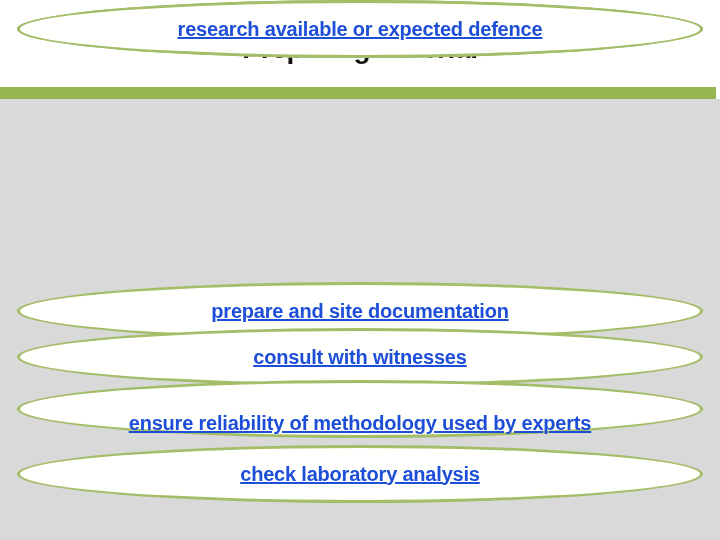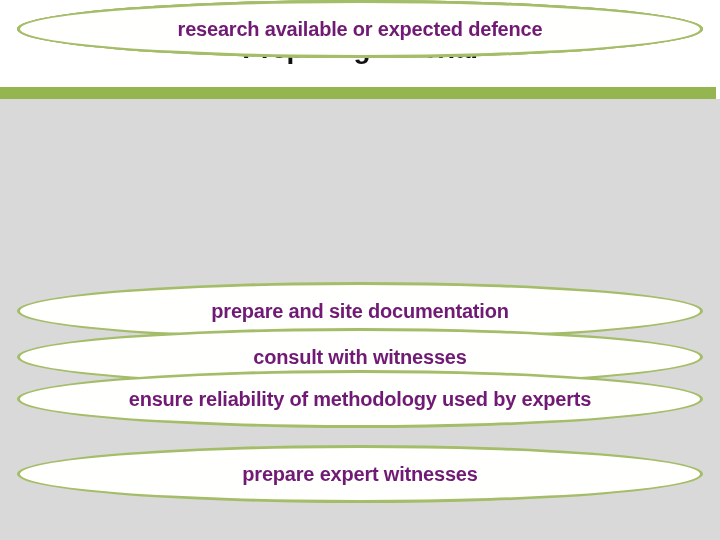--- a/index.html
+++ b/index.html
@@ -53,30 +53,31 @@
     border-radius: 50%;
     display: flex;
     align-items: center;
     justify-content: center;
     box-sizing: content-box;
   }
   .step-label {
     font-size: 20px;
     font-weight: bold;
     letter-spacing: -0.2px;
-    color: #701a75;
+    color: #1d4ed8;
     white-space: nowrap;
+    text-decoration: underline;
   }
   
   .step-ellipse:nth-of-type(1) { top: 119px; }
   .step-ellipse:nth-of-type(2) { top: 173px; }
   .step-ellipse:nth-of-type(3) { top: 228px; }
   .step-ellipse:nth-of-type(4) { top: 282px; }
   .step-ellipse:nth-of-type(5) { top: 328px; }
-  .step-ellipse:nth-of-type(6) { top: 370px; }
+  .step-ellipse:nth-of-type(6) { top: 380px; align-items: flex-end; }
   .step-ellipse:nth-of-type(7) { top: 445px; }
 </style>
 </head>
 <body>
 
 <div id="slide" style="--accent-green: #95B550; --ellipse-border: #A3BD68; --content-bg: #D9D9D9; --title-color: #111111; --slide-bg: #FFFFFF;">
 
   <div class="title-area">
     <span class="title-text">Preparing for Trial</span>
   </div>
@@ -88,23 +89,20 @@
   <div class="step-ellipse">
     <span class="step-label">prepare and site documentation</span>
   </div>
   <div class="step-ellipse">
     <span class="step-label">consult with witnesses</span>
   </div>
   <div class="step-ellipse">
     <span class="step-label">ensure reliability of methodology used by experts</span>
   </div>
   <div class="step-ellipse">
-    <span class="step-label">prepare expert witnesses</span>
-  </div>
-  <div class="step-ellipse">
     <span class="step-label">check laboratory analysis</span>
   </div>
   <div class="step-ellipse">
     <span class="step-label">plan for site inspection</span>
   </div>
   <div class="step-ellipse">
     <span class="step-label">research available or expected defence</span>
   </div>
 
 </div>

